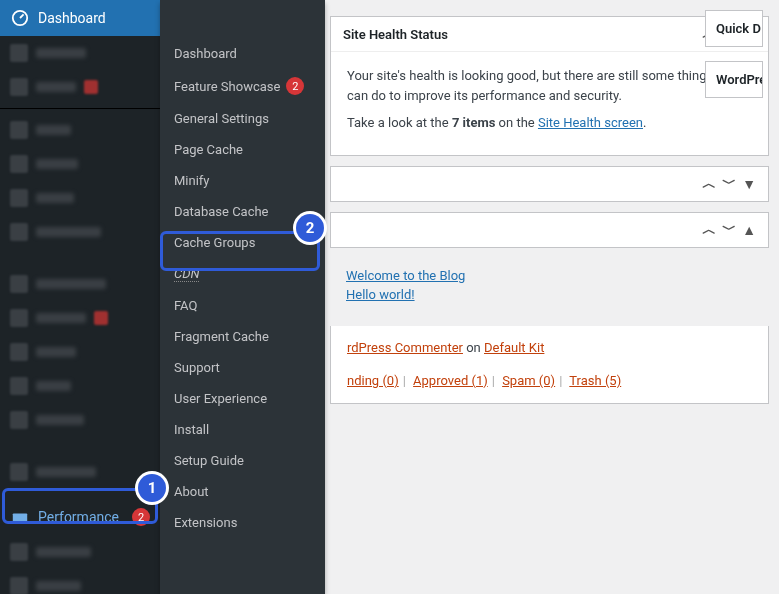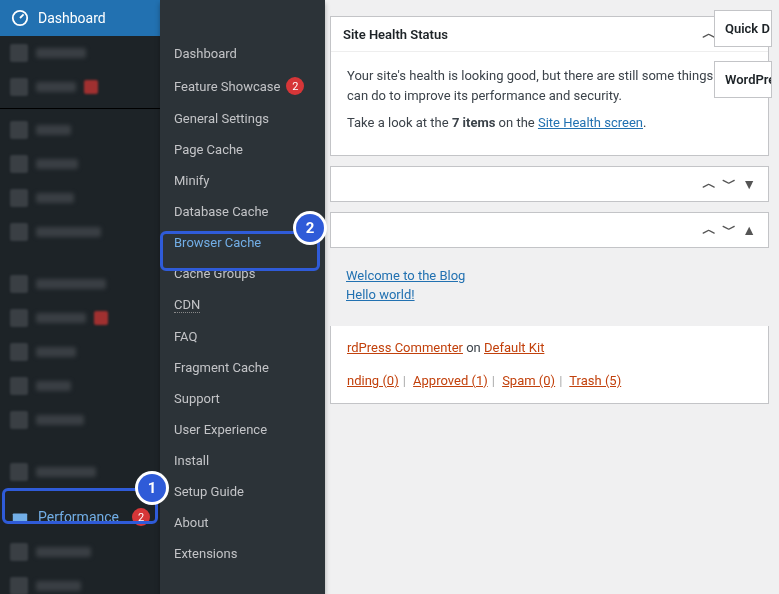--- a/index.html
+++ b/index.html
@@ -31,37 +31,37 @@
   .panel-body { padding: 14px 16px; color: #3c434a; line-height: 1.5; }
   .panel-body a { color: #2271b1; text-decoration: underline; }
   .panel-body p { margin-bottom: 8px; }
 
   .compact-panel { background:#fff; border:1px solid #c3c4c7; margin:10px 10px 10px 150px; }
   .compact-panel .panel-header { border-bottom: none; }
 
   .comments-line { padding: 8px 16px 14px 16px; color: #2271b1; }
   .comments-line span.sep { color: #aaa; margin: 0 4px; }
 
-  .right-widgets { position: absolute; right: 7px; top: 10px; width: 58px; }
+  .right-widgets { position: absolute; right: 16px; top: 10px; width: 58px; }
   .rw { background: #fff; border: 1px solid #c3c4c7; padding: 10px 10px; margin-bottom: 14px; font-weight: 600; color: #1d2327; white-space: nowrap; overflow: hidden; }
 
   .step-badge { position: absolute; width: 28px; height: 28px; border-radius: 50%; background: #2f5bd8; color: #fff; font-weight: 700; display: flex; align-items: center; justify-content: center; font-size: 15px; box-shadow: 0 0 0 3px #fff; z-index: 20; }
   .step-box { position: absolute; border: 3px solid #2f5bd8; border-radius: 6px; z-index: 15; pointer-events: none; }
   .step1-box { left: 2px; top: 488px; width: 156px; height: 36px; }
   .step1-badge { left: 138px; top: 474px; }
   .step2-box { left: 160px; top: 231px; width: 160px; height: 40px; }
   .step2-badge { left: 296px; top: 214px; }
 
   .plain-links { margin: 10px 10px 10px 150px; padding: 10px 16px; }
   .plain-links a { color: #2271b1; display: block; margin-bottom: 4px; }
 
   .comment-block { margin: 10px 10px 10px 150px; background:#fff; border:1px solid #c3c4c7; border-top:none; padding: 12px 16px; color:#3c434a; line-height:1.5; }
   .comment-block a { color:#c2410c; }
 
-  .dotted { border-bottom: 1px dotted #888; }
+  .dotted { border-bottom: 1px dotted #888; font-style: italic; }
 </style>
 </head>
 <body>
 
 <div class="admin-sidebar">
   <div class="sidebar-item active">
     <span class="icn">
       <svg width="18" height="18" viewBox="0 0 20 20" fill="#fff">
           <circle cx="10" cy="10" r="8" fill="none" stroke="#fff" stroke-width="2"></circle>
           <path d="M10 10 L14 6" stroke="#fff" stroke-width="2"></path>
@@ -158,23 +158,20 @@
     </div>
   <div class="submenu-item">
       <span>Page Cache</span>
     </div>
   <div class="submenu-item">
       <span>Minify</span>
     </div>
   <div class="submenu-item">
       <span>Database Cache</span>
     </div>
-  <div class="submenu-item highlighted">
-      <span>Browser Cache</span>
-    </div>
   <div class="submenu-item">
       <span>Cache Groups</span>
     </div>
   <div class="submenu-item">
       <span class="dotted">CDN</span>
     </div>
   <div class="submenu-item">
       <span>FAQ</span>
     </div>
   <div class="submenu-item">

